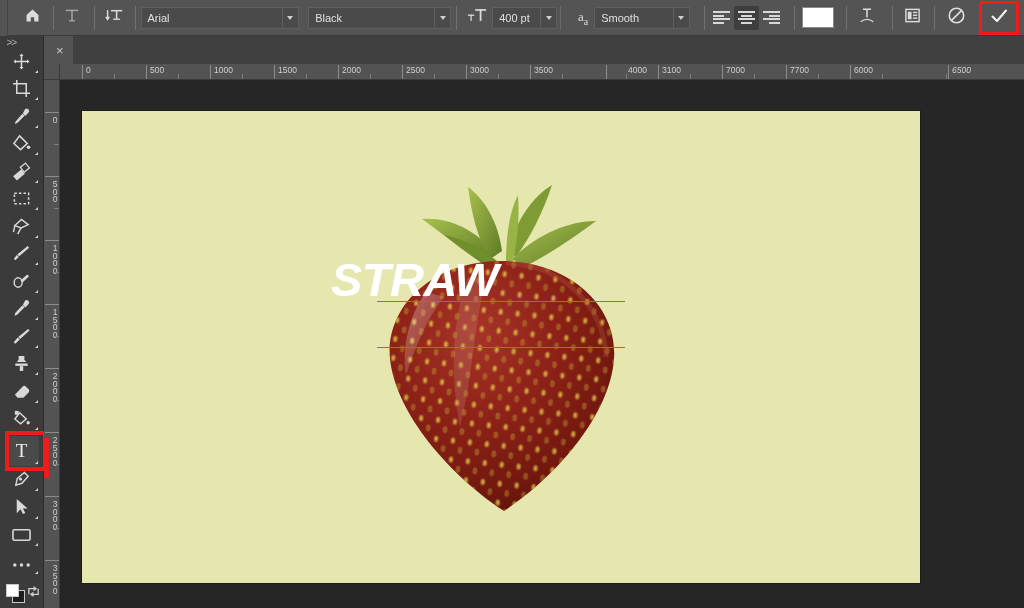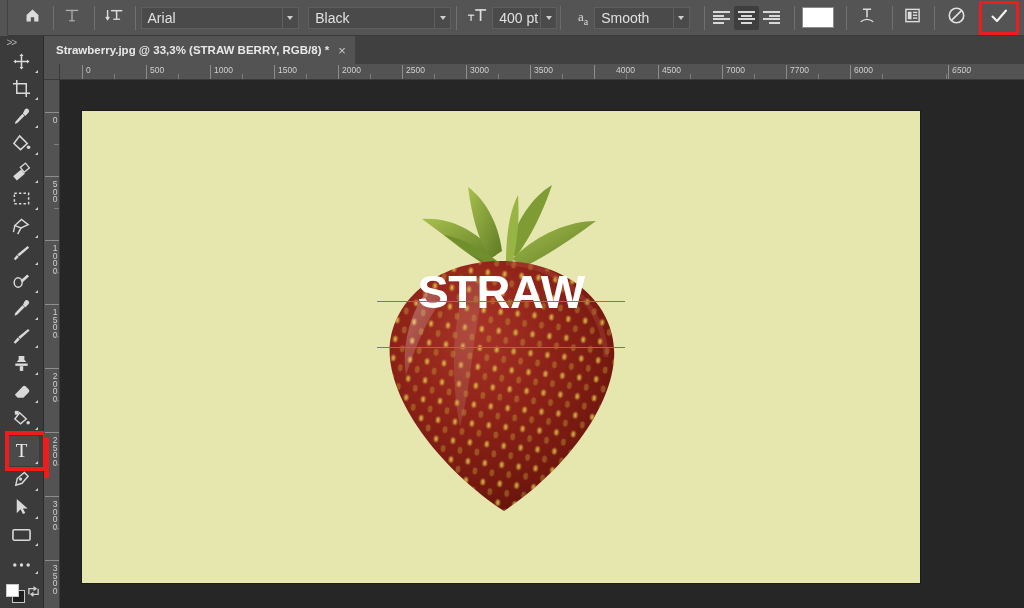--- a/index.html
+++ b/index.html
@@ -23,21 +23,21 @@
   .ob-btn {
     height: 26px; min-width: 26px;
     display: flex; align-items: center; justify-content: center;
     color: #d4d4d4; margin: 0 2px; position: relative;
   }
   .ob-sep { width: 1px; height: 24px; background: #707070; margin: 0 5px; }
   .ob-sep2 { width: 1px; height: 24px; background: #6a6a6a; margin: 0 3px; }
 
   .ob-select {
     height: 22px; background: #4a4a4a; border: 1px solid #5f5f5f;
-    display: flex; align-items: center; color: #e0e0e0; font-size: 14px;
+    display: flex; align-items: center; color: #e0e0e0; font-size: 11px;
     padding-left: 6px; position: relative;
   }
   .ob-select .caret-box {
     width: 16px; height: 20px; margin-left: auto;
     border-left: 1px solid #5f5f5f; background: #4a4a4a;
     display: flex; align-items: center; justify-content: center;
   }
   .ob-select .caret {
     width: 0; height: 0; border-left: 3.5px solid transparent;
     border-right: 3.5px solid transparent; border-top: 4px solid #cfcfcf;
@@ -138,22 +138,22 @@
   .artboard {
     position: absolute; left: 22px; top: 31px; width: 838px; height: 472px;
     background: #e6e7ae; box-shadow: 0 0 0 1px #1c1c1c;
   }
   .berry-wrap {
     position: absolute; left: 50%; top: 50%;
     transform: translate(-50%, -50%);
     width: 290px; height: 340px;
   }
   .txt-block {
-    position: absolute; left: 50%; top: 158px; transform: translateX(-50%);
-    text-align: center; z-index: 5; width: 340px;
+    position: absolute; left: 50%; top: 146px; transform: translateX(-50%);
+    z-index: 5; width: 340px; font-style: italic;
   }
   .txt-line {
     color: #ffffff; font-weight: bold; font-size: 47px; line-height: 0.96;
     letter-spacing: -0.5px; font-family: "Liberation Sans", sans-serif;
     white-space: nowrap;
   }
   .baseline {
     position: absolute; left: 50%; transform: translateX(-50%);
     width: 248px; height: 1px; background: #6f7c77; z-index: 6;
   }
@@ -325,21 +325,20 @@
         <svg width="20" height="20" viewBox="0 0 20 20">
           <path d="M3.5 10.5 L8 15 L17 4.5" stroke="#f2f2f2" stroke-width="2.1" fill="none" stroke-linecap="round" stroke-linejoin="round"></path>
         </svg>
       </span>
     </div>
   </div>
 
   <div class="tab-bar">
     <div class="tab-left-gap"></div>
     <div class="doc-tab">
-      <span>Strawberry.jpg @ 33,3% (STRAW BERRY, RGB/8) *</span>
       <span class="tab-close">×</span>
     </div>
   </div>
 
   <div class="toolbar">
     <div class="tb-expand">&gt;&gt;</div>
 
     <div class="tool">
       <span>
         <svg width="19" height="19" viewBox="0 0 20 20">
@@ -543,22 +542,22 @@
 
   <div class="ruler-h">
     <div class="rh-label" style="left:22px;">0</div>
     <div class="rh-label" style="left:86px;">500</div>
     <div class="rh-label" style="left:150px;">1000</div>
     <div class="rh-label" style="left:214px;">1500</div>
     <div class="rh-label" style="left:278px;">2000</div>
     <div class="rh-label" style="left:342px;">2500</div>
     <div class="rh-label" style="left:406px;">3000</div>
     <div class="rh-label" style="left:470px;">3500</div>
-    <div class="rh-label" style="left:534px;padding-left:21px;">4000</div>
-    <div class="rh-label" style="left:598px;">4500</div>
+    <div class="rh-label" style="left:546px;padding-left:21px;">4000</div>
+    <div class="rh-label" style="left:598px;">3100</div>
     <div class="rh-label" style="left:662px;">7000</div>
     <div class="rh-label" style="left:726px;">7700</div>
     <div class="rh-label" style="left:790px;">6000</div>
     <div class="rh-label" style="left:888px;font-style:italic;">6500</div>
     <i class="rh-tick" style="left:54px;"></i>
     <i class="rh-tick" style="left:118px;"></i>
     <i class="rh-tick" style="left:182px;"></i>
     <i class="rh-tick" style="left:246px;"></i>
     <i class="rh-tick" style="left:310px;"></i>
     <i class="rh-tick" style="left:374px;"></i>

